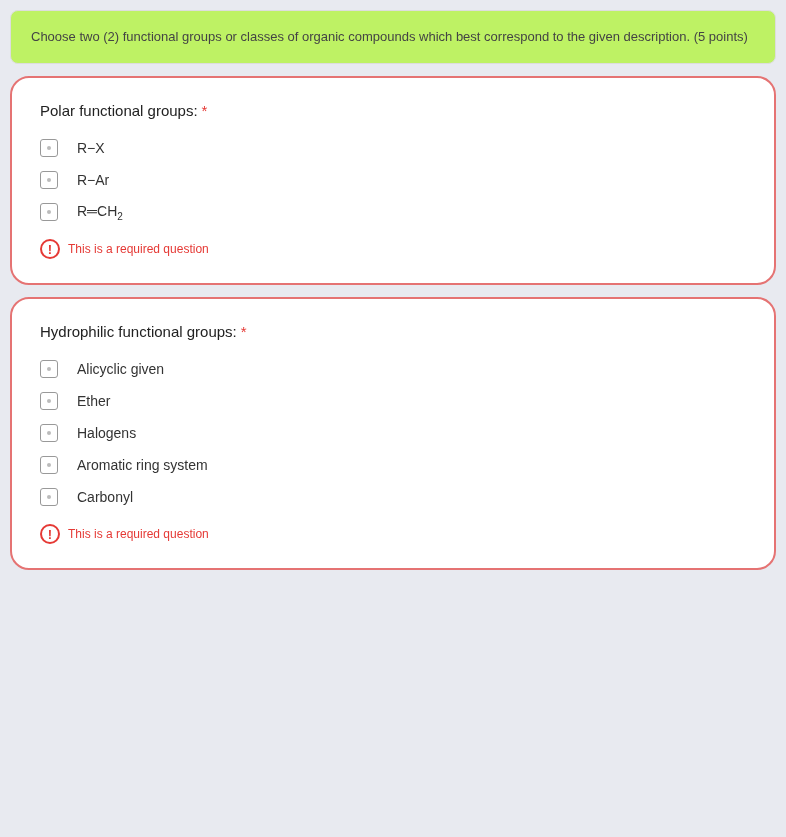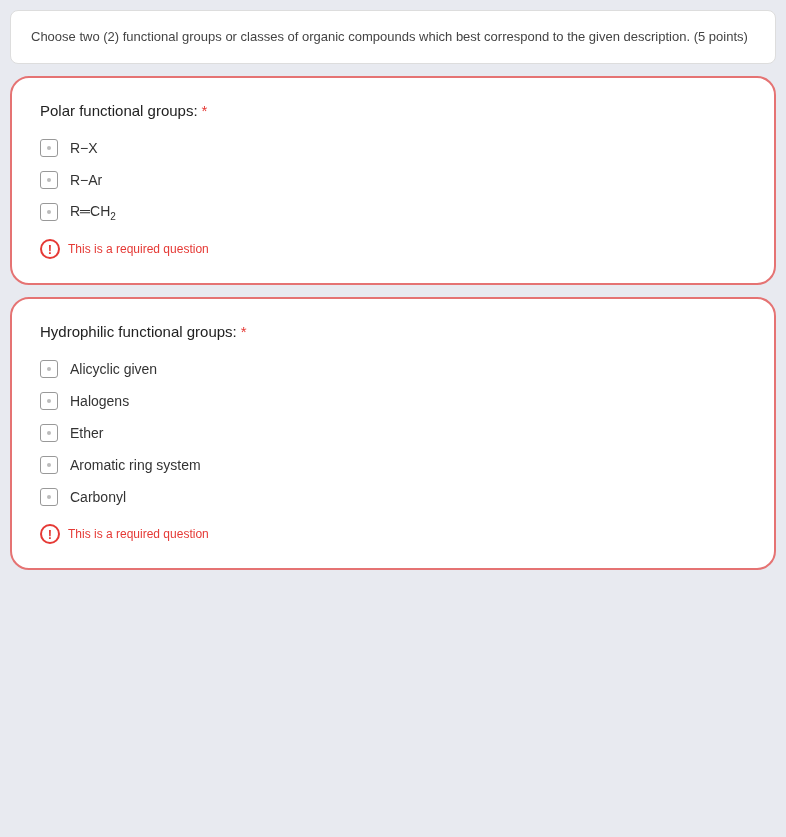--- a/index.html
+++ b/index.html
@@ -11,21 +11,21 @@
     body {
       background-color: #e8eaf0;
       font-family: 'Arial', sans-serif;
       font-size: 14px;
       color: #333;
       padding: 10px;
       width: 786px;
     }
 
     .instruction-box {
-      background-color: #ffffff;
+      background-color: #bef264;
       border-radius: 8px;
       padding: 16px 20px;
       margin-bottom: 12px;
       border: 1px solid #ddd;
     }
 
     .instruction-text {
       font-size: 13px;
       color: #444;
       line-height: 1.5;
@@ -54,21 +54,21 @@
     .checkbox-group {
       display: flex;
       flex-direction: column;
       gap: 14px;
       margin-bottom: 18px;
     }
 
     .checkbox-item {
       display: flex;
       align-items: center;
-      gap: 12px;
+      gap: 19px;
       cursor: pointer;
     }
 
     .checkbox-box {
       width: 18px;
       height: 18px;
       border: 1.5px solid #999;
       border-radius: 3px;
       display: flex;
       align-items: center;
@@ -176,28 +176,28 @@
       <div class="checkbox-box">
         <div class="checkbox-dot"></div>
       </div>
       <span class="checkbox-label">Alicyclic given</span>
     </label>
 
     <label class="checkbox-item">
       <div class="checkbox-box">
         <div class="checkbox-dot"></div>
       </div>
+      <span class="checkbox-label">Ether</span>
+    </label>
+
+    <label class="checkbox-item">
+      <div class="checkbox-box">
+        <div class="checkbox-dot"></div>
+      </div>
       <span class="checkbox-label">Halogens</span>
-    </label>
-
-    <label class="checkbox-item">
-      <div class="checkbox-box">
-        <div class="checkbox-dot"></div>
-      </div>
-      <span class="checkbox-label">Ether</span>
     </label>
 
     <label class="checkbox-item">
       <div class="checkbox-box">
         <div class="checkbox-dot"></div>
       </div>
       <span class="checkbox-label">Aromatic ring system</span>
     </label>
 
     <label class="checkbox-item">

